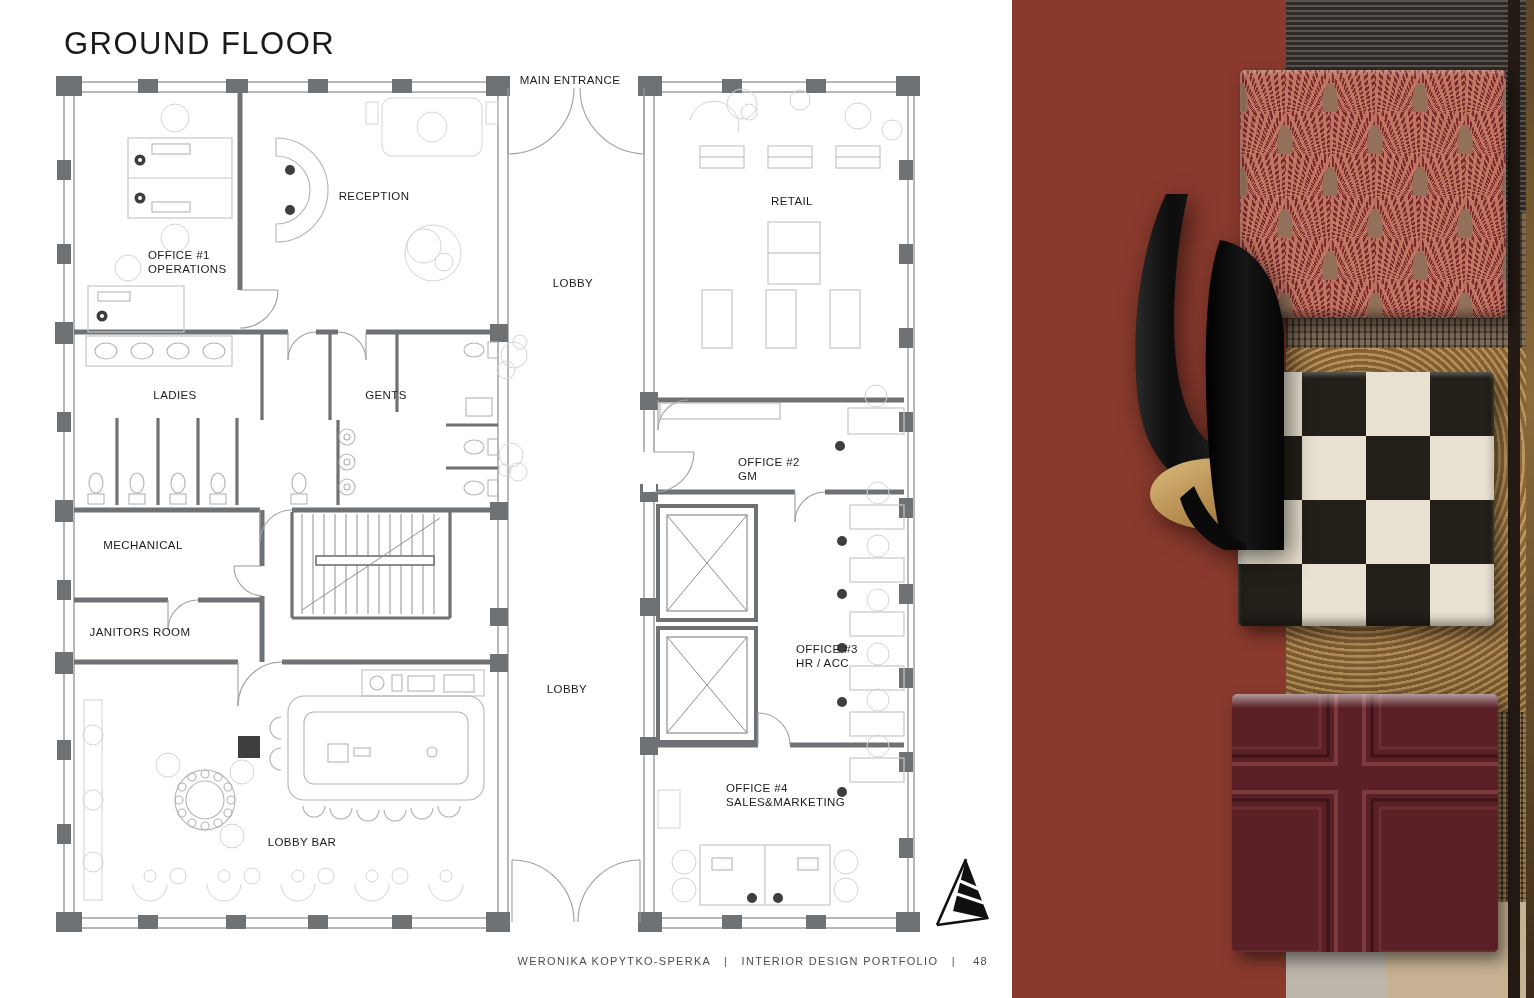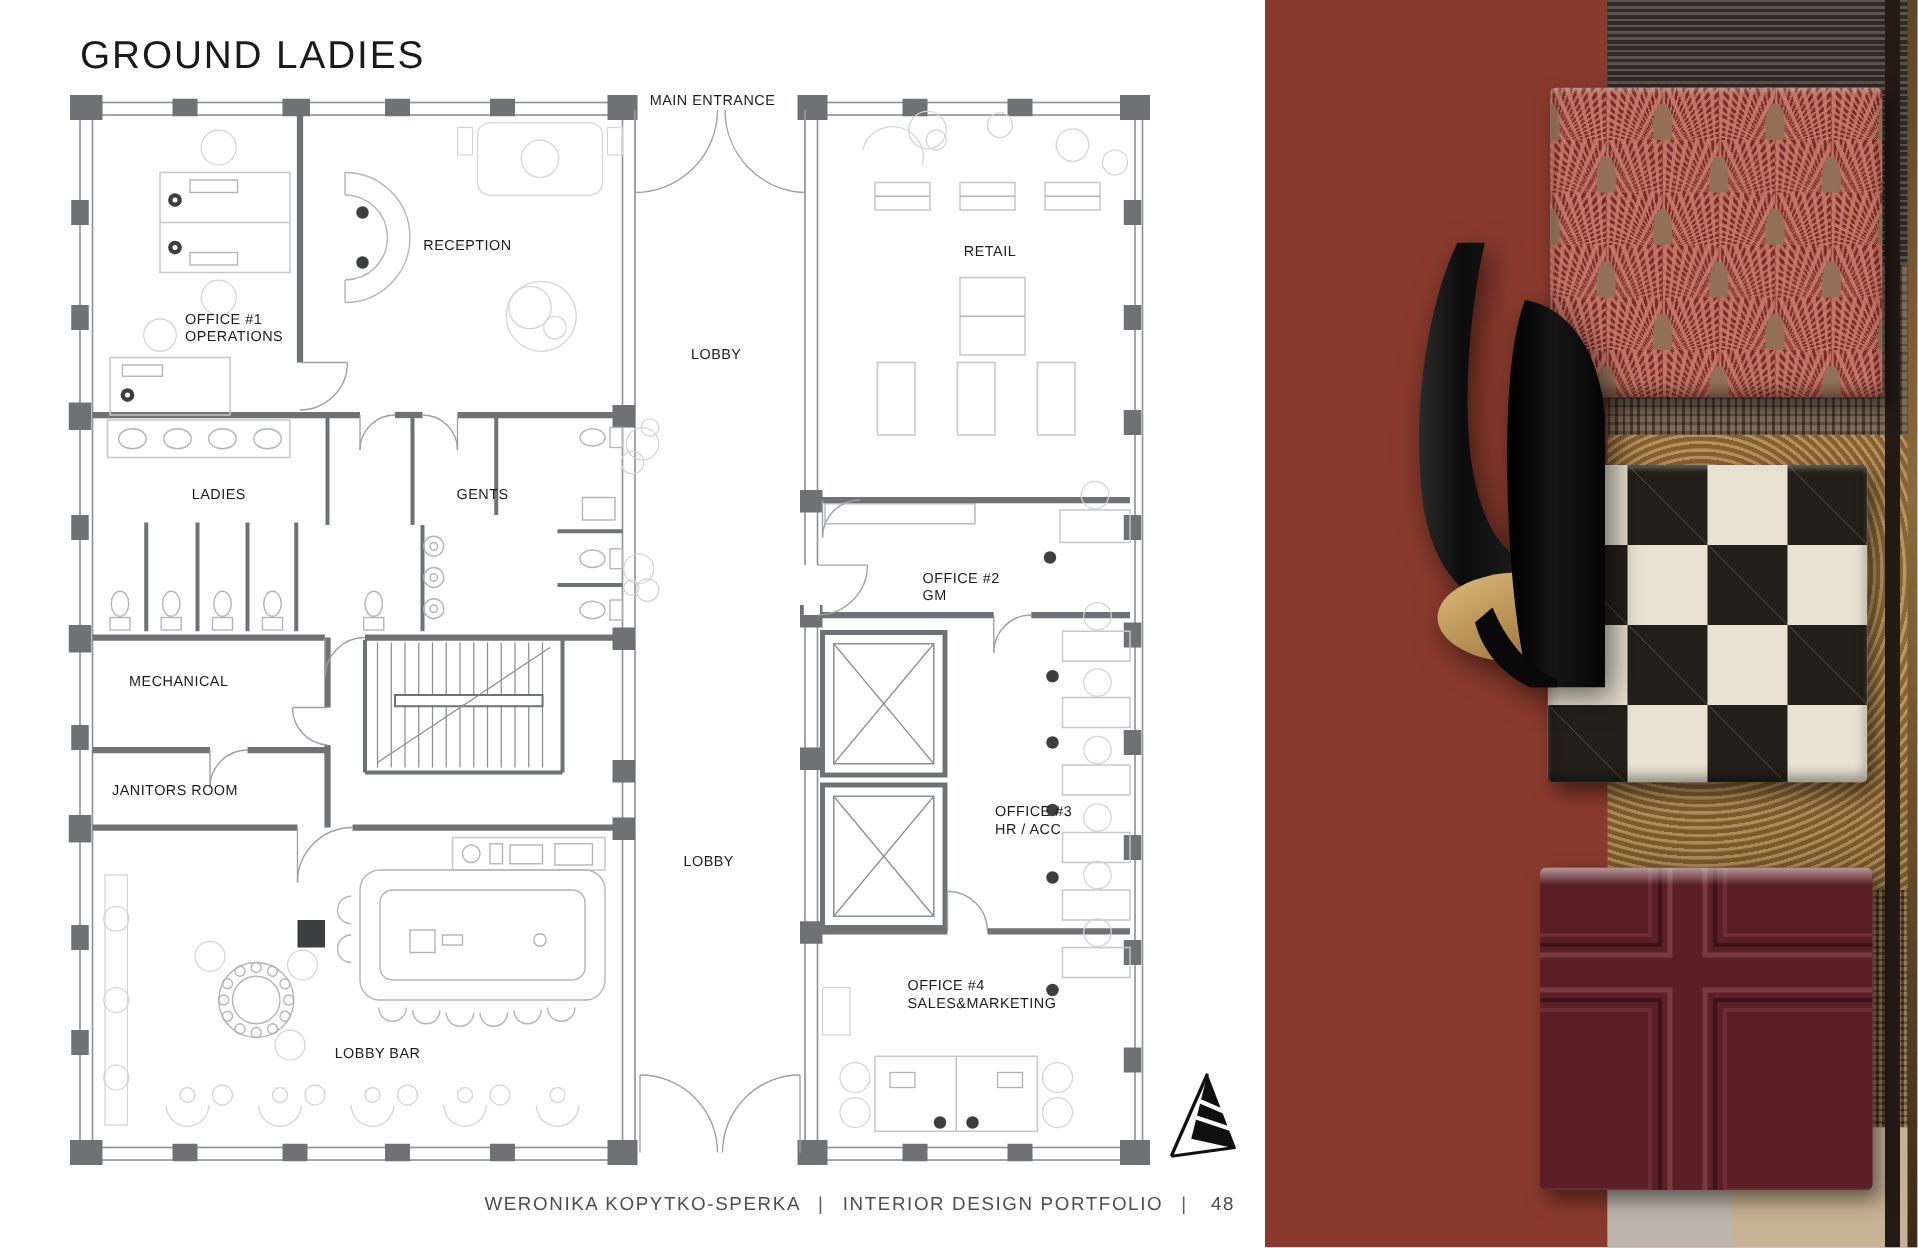--- a/index.html
+++ b/index.html
@@ -2,21 +2,21 @@
 <html><head>
 <meta charset="utf-8">
 <style>
   html,body{margin:0;padding:0;background:#ffffff;width:1534px;height:998px;overflow:hidden;
     font-family:"Liberation Sans",sans-serif;}
   .stage{position:relative;width:1534px;height:998px;background:#ffffff;}
   
   .plan-area{position:absolute;left:0;top:0;width:1012px;height:998px;background:#ffffff;}
   .page-title{position:absolute;left:64px;top:26px;font-size:31px;letter-spacing:1.5px;
     color:#1a1a1a;font-weight:400;}
-  .footer{position:absolute;left:0;top:955px;width:988px;text-align:right;font-size:15px;
+  .footer{position:absolute;left:0;top:955px;width:988px;text-align:right;font-size:11px;
     color:#4d4d4d;letter-spacing:1.3px;}
   .footer .sep{margin:0 9px;color:#5a5a5a;}
   .footer .pg{margin-left:4px;}
   svg text{font-family:"Liberation Sans",sans-serif;font-size:11.5px;fill:#1c1c1c;letter-spacing:.4px;}
   .w{stroke:#6f7274;stroke-width:5;fill:none;}
   .w3{stroke:#6f7274;stroke-width:3.2;fill:none;}
   .band{fill:#ffffff;stroke:#8f9294;stroke-width:1.3;}
   .col{fill:#6f7274;}
   .f{stroke:#c5c7c9;stroke-width:1.2;fill:none;}
   .f2{stroke:#b2b4b6;stroke-width:1.1;fill:none;}
@@ -71,21 +71,21 @@
      background:linear-gradient(180deg,rgba(255,255,255,.55),rgba(255,255,255,0));}
   .sconce{position:absolute;left:116px;top:194px;width:178px;height:356px;z-index:5;
      filter:drop-shadow(6px 8px 12px rgba(0,0,0,.55));}
 </style>
 </head>
 <body>
 
 <div class="stage">
 
   <div class="plan-area">
-    <div class="page-title">GROUND LADIES</div>
+    <div class="page-title">GROUND FLOOR</div>
 
     <svg width="1012" height="998" viewBox="0 0 1012 998">
 
       <g>
         <rect class="band" x="64" y="82" width="444" height="846"></rect>
         <rect class="band" x="74" y="92" width="424" height="826"></rect>
         <rect class="band" x="644" y="82" width="270" height="846"></rect>
         <rect class="band" x="654" y="92" width="254" height="826"></rect>
 
         <rect x="510" y="80" width="132" height="14" fill="#ffffff"></rect>

